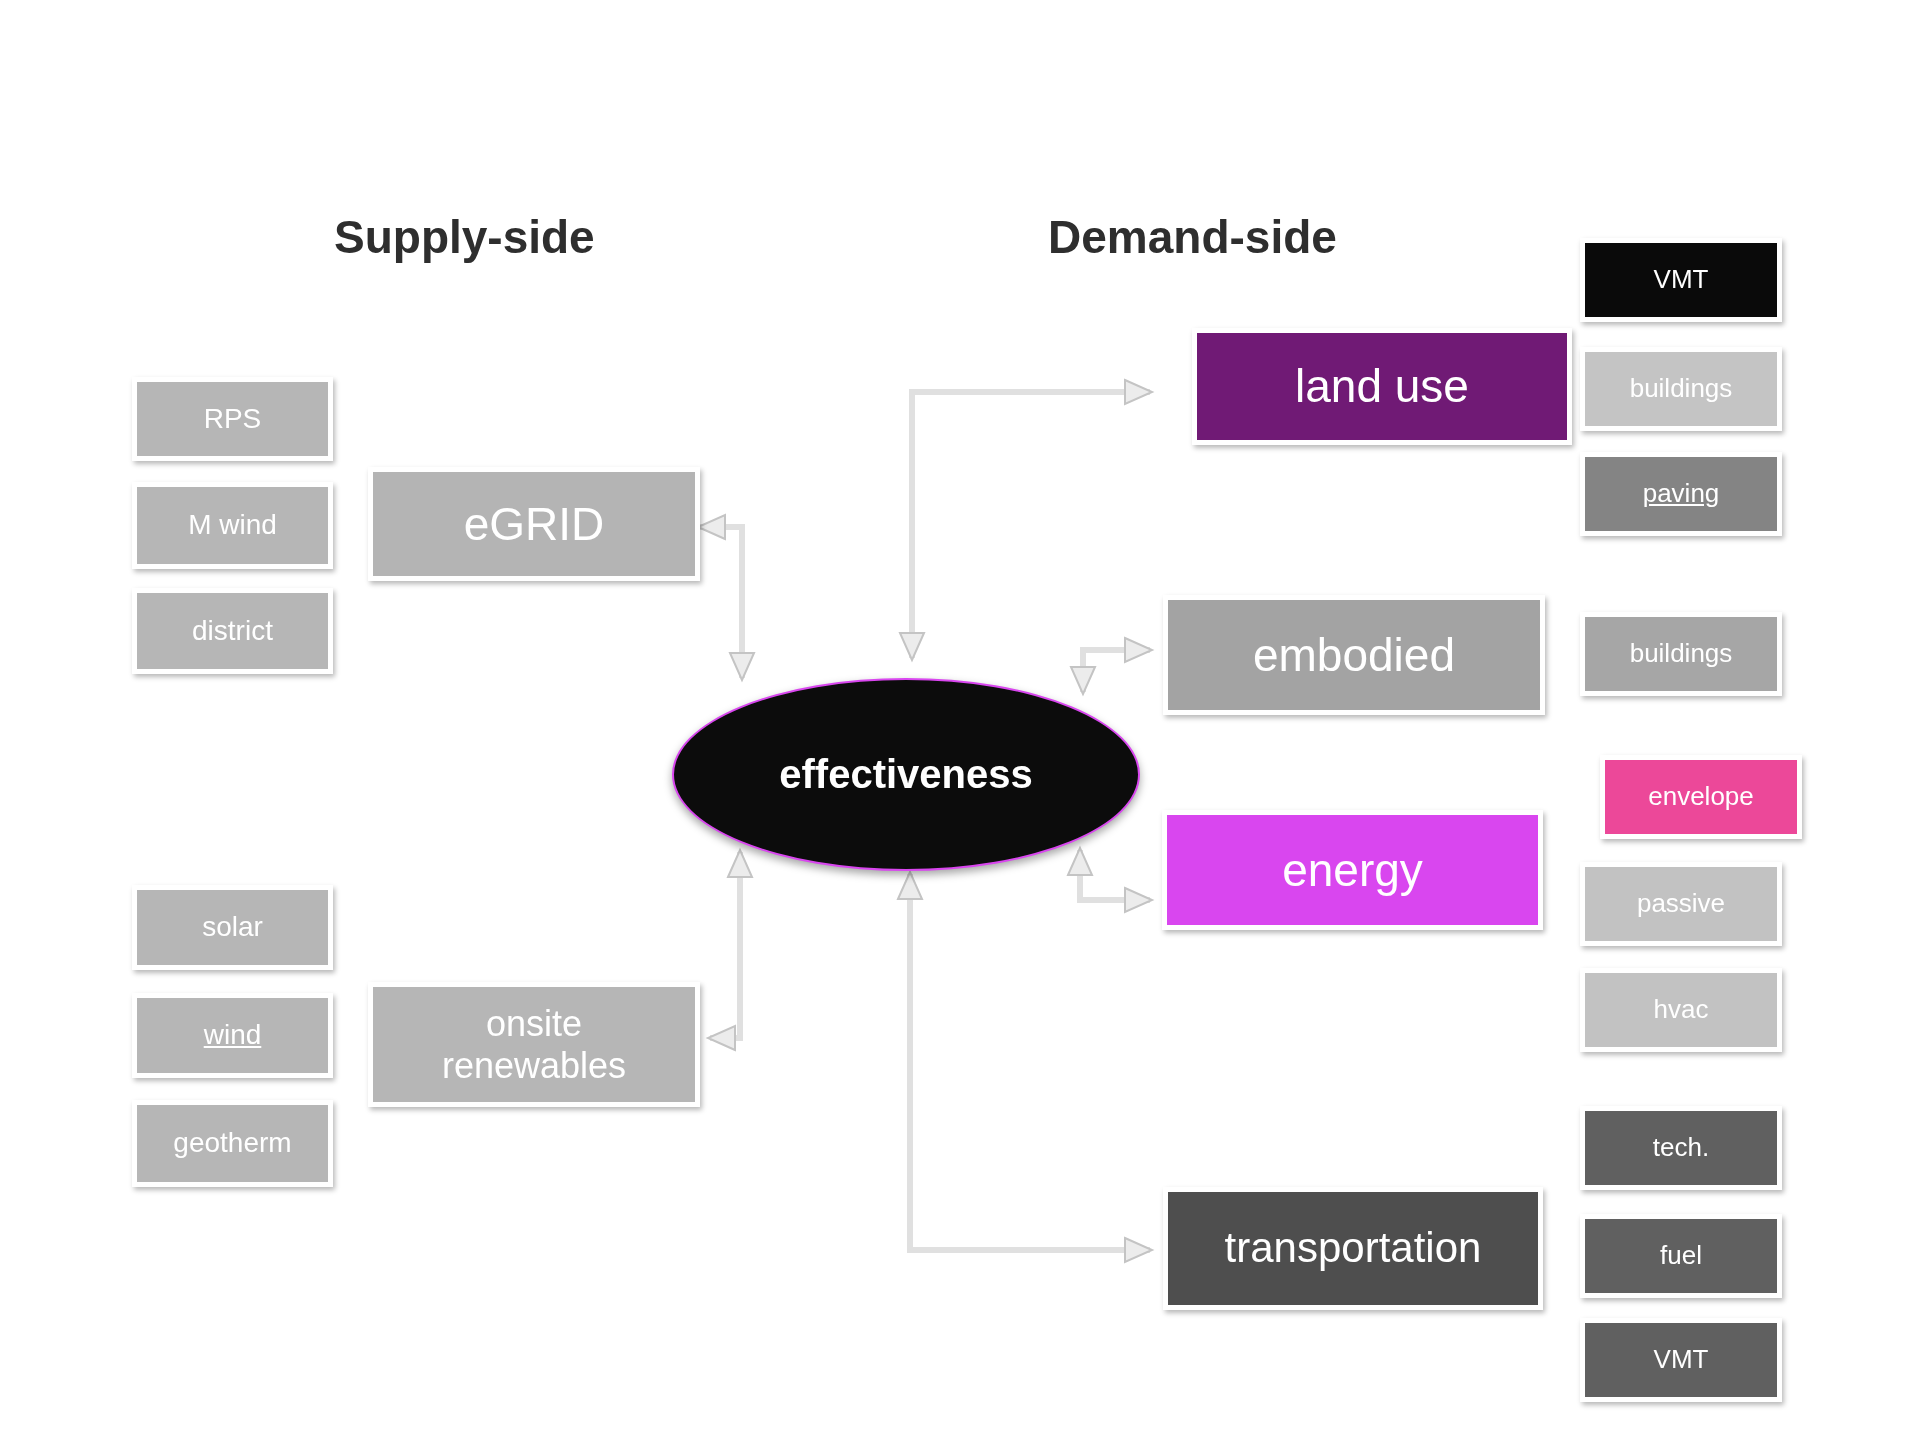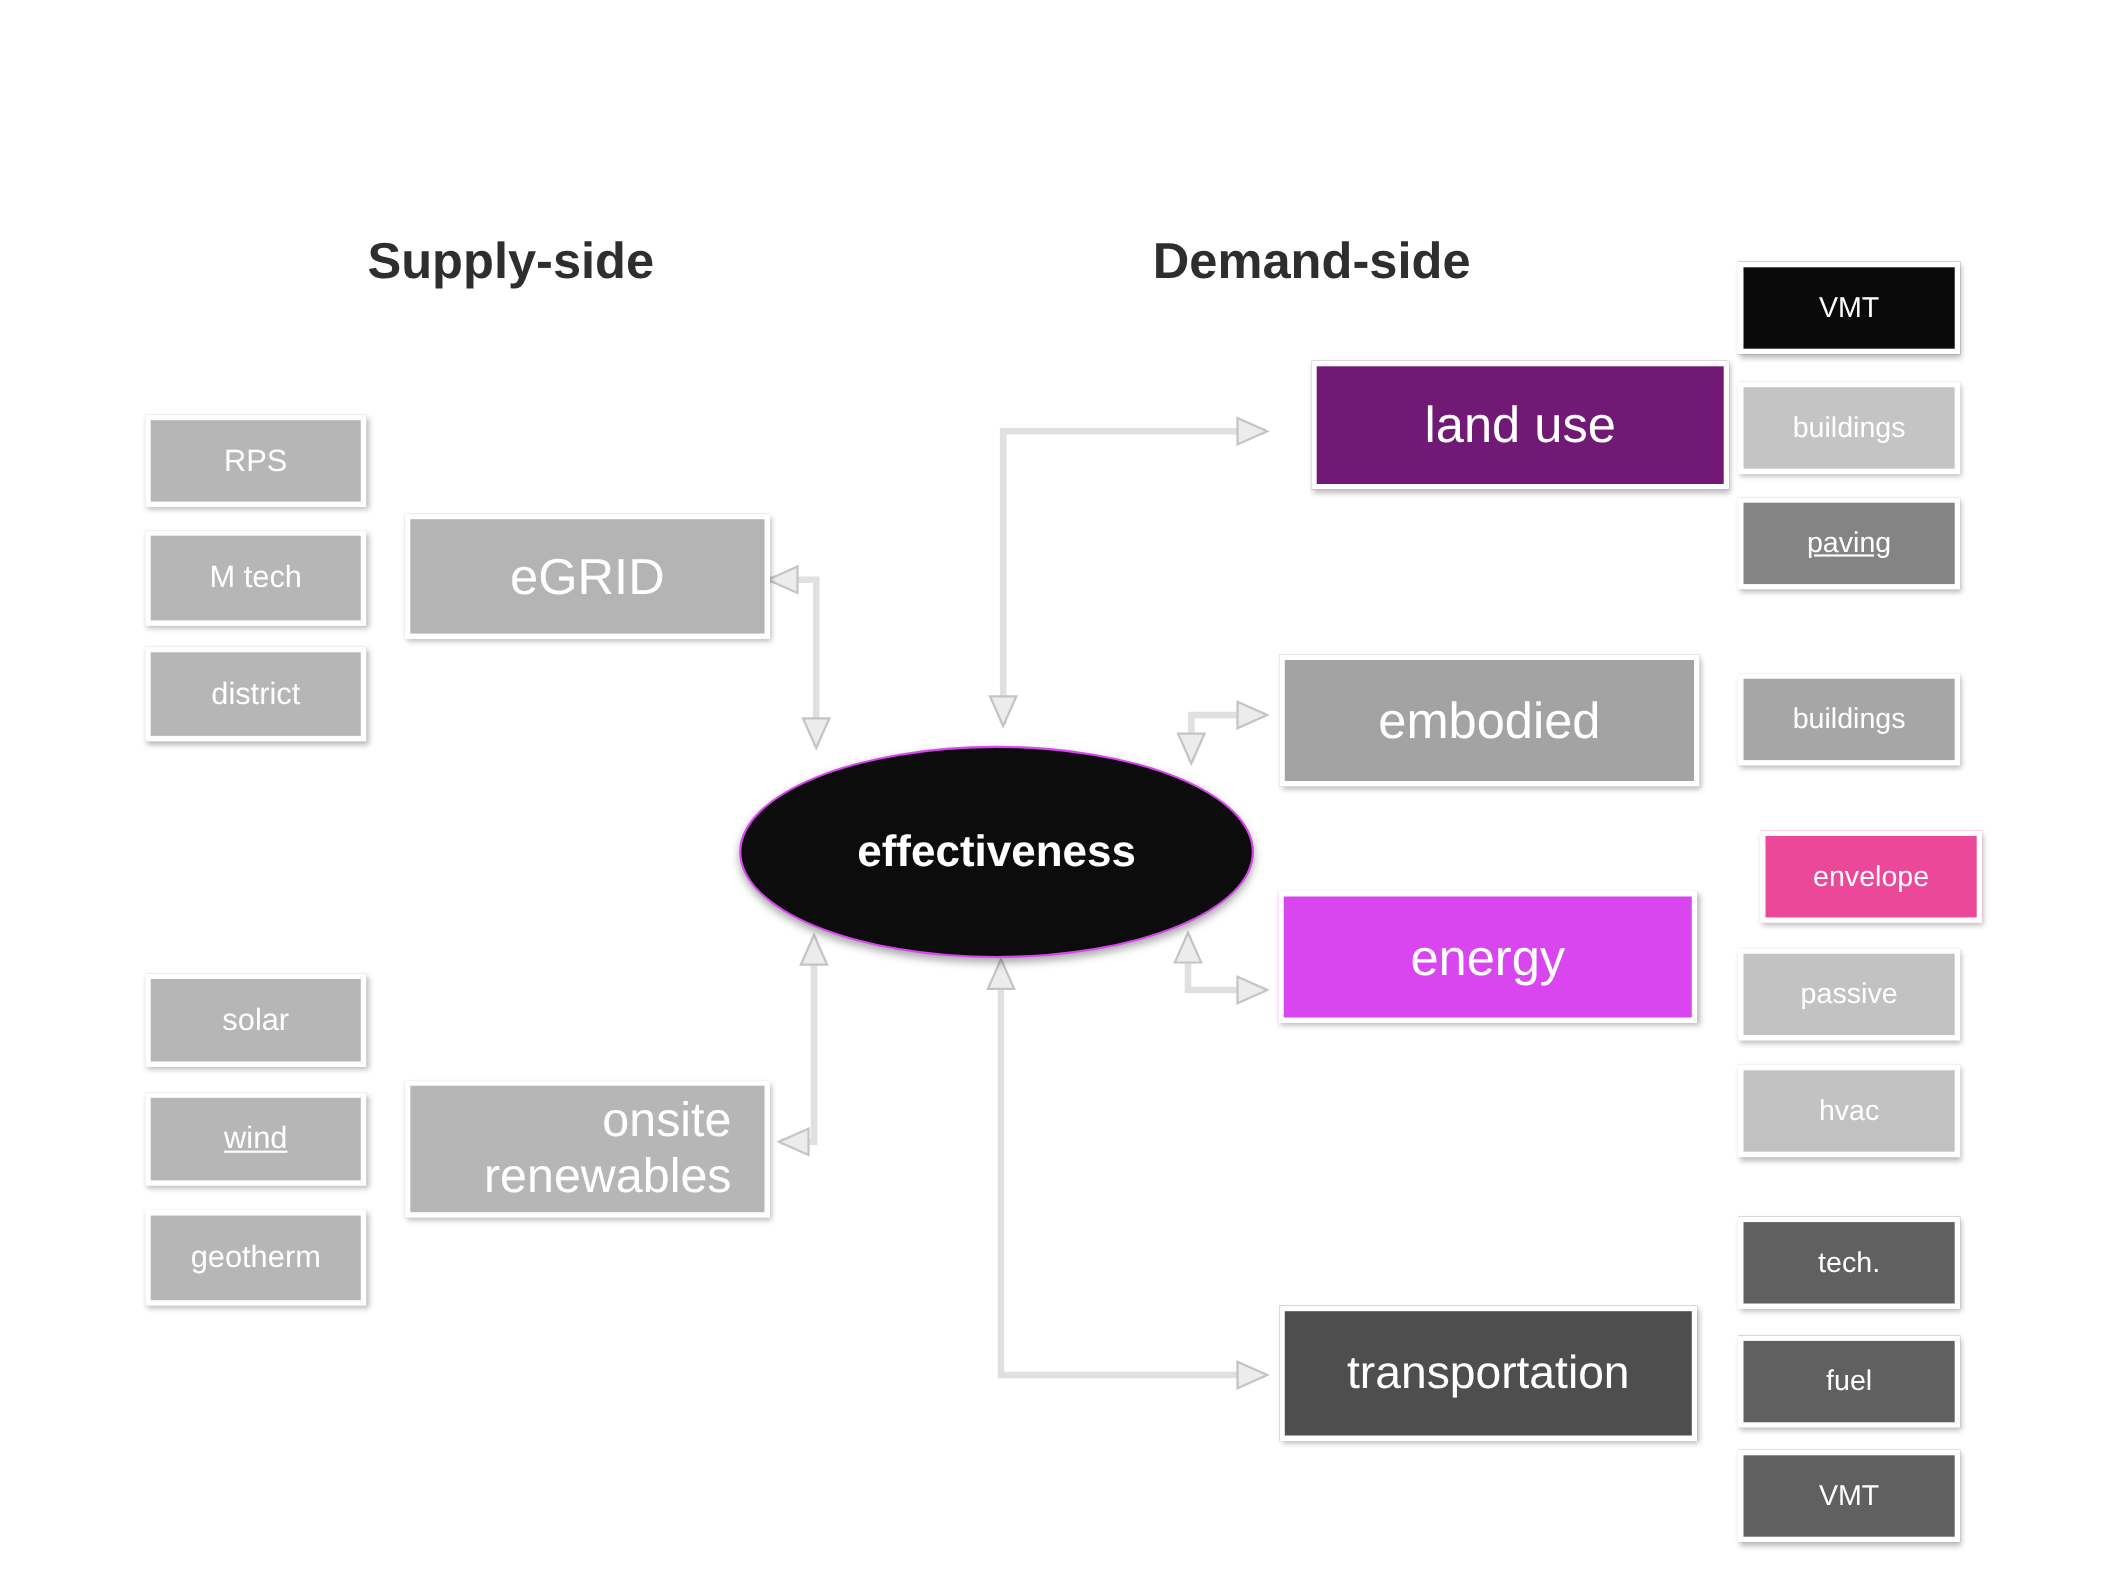--- a/index.html
+++ b/index.html
@@ -43,30 +43,30 @@
     <path d="M 1083 692 V 650 H 1150" fill="none" stroke-width="6" marker-start="url(#arrow)" marker-end="url(#arrow)" stroke="#e0e0e0"></path>
     <path d="M 1080 850 V 900 H 1150" fill="none" stroke-width="6" marker-start="url(#arrow)" marker-end="url(#arrow)" stroke="#e0e0e0"></path>
     <path d="M 740 852 V 1038 H 710" fill="none" stroke-width="6" marker-start="url(#arrow)" marker-end="url(#arrow)" stroke="#e0e0e0"></path>
     <path d="M 910 874 V 1250 H 1150" fill="none" stroke-width="6" marker-start="url(#arrow)" marker-end="url(#arrow)" stroke="#e0e0e0"></path>
   </svg>
 
   <div class="side-title" style="left:334px;top:210px;width:320px;">Supply-side</div>
   <div class="side-title" style="left:1048px;top:210px;width:320px;">Demand-side</div>
 
   <div class="node small" style="left: 132px; top: 377px; width: 201px; height: 84px; background: rgb(182, 182, 182);">RPS</div>
-  <div class="node small" style="left: 132px; top: 482px; width: 201px; height: 87px; background: rgb(182, 182, 182);">M tech</div>
+  <div class="node small" style="left: 132px; top: 482px; width: 201px; height: 87px; background: rgb(182, 182, 182);">M wind</div>
   <div class="node small" style="left: 132px; top: 588px; width: 201px; height: 86px; background: rgb(182, 182, 182);">district</div>
 
   <div class="node main" style="left: 368px; top: 467px; width: 332px; height: 114px; background: rgb(180, 180, 180);">eGRID</div>
 
   <div class="node small" style="left: 132px; top: 885px; width: 201px; height: 85px; background: rgb(182, 182, 182);">solar</div>
   <div class="node small" style="left: 132px; top: 993px; width: 201px; height: 85px; background: rgb(182, 182, 182); text-decoration: underline;">wind</div>
   <div class="node small" style="left: 132px; top: 1100px; width: 201px; height: 87px; background: rgb(182, 182, 182);">geotherm</div>
 
-  <div class="node" style="left: 368px; top: 982px; width: 332px; height: 125px; font-size: 44px; padding: 0px 30px; background: rgb(182, 182, 182); text-align: right;">onsite renewables</div>
+  <div class="node" style="left: 368px; top: 982px; width: 332px; height: 125px; font-size: 36px; padding: 0px 30px; background: rgb(182, 182, 182);">onsite renewables</div>
 
   <div class="ellipse" style="left: 672px; top: 678px; width: 468px; height: 193px; background: rgb(12, 12, 12);">effectiveness</div>
 
   <div class="node main" style="left: 1192px; top: 328px; width: 380px; height: 117px; background: #701a75;">land use</div>
   <div class="node main" style="left: 1163px; top: 595px; width: 382px; height: 120px; background: rgb(163, 163, 163);">embodied</div>
   <div class="node main" style="left: 1162px; top: 810px; width: 381px; height: 120px; background: #d946ef;">energy</div>
   <div class="node" style="left: 1163px; top: 1187px; width: 380px; height: 123px; font-size: 42px; background: rgb(78, 78, 78);">transportation</div>
 
   <div class="node small-r" style="left: 1580px; top: 238px; width: 202px; height: 84px; background: rgb(10, 10, 10);">VMT</div>
   <div class="node small-r" style="left: 1580px; top: 347px; width: 202px; height: 84px; background: rgb(196, 196, 196);">buildings</div>

